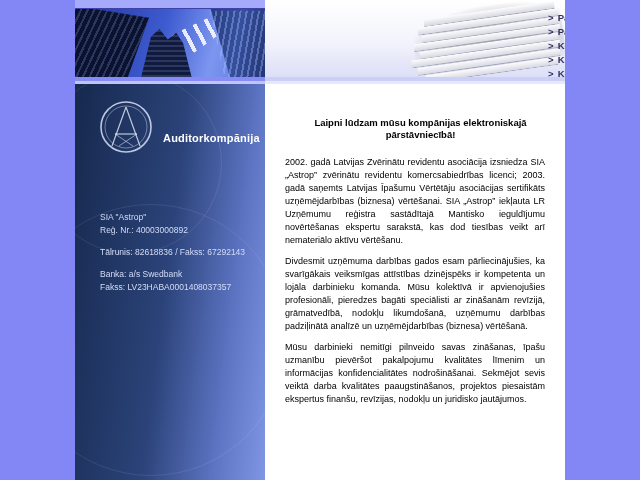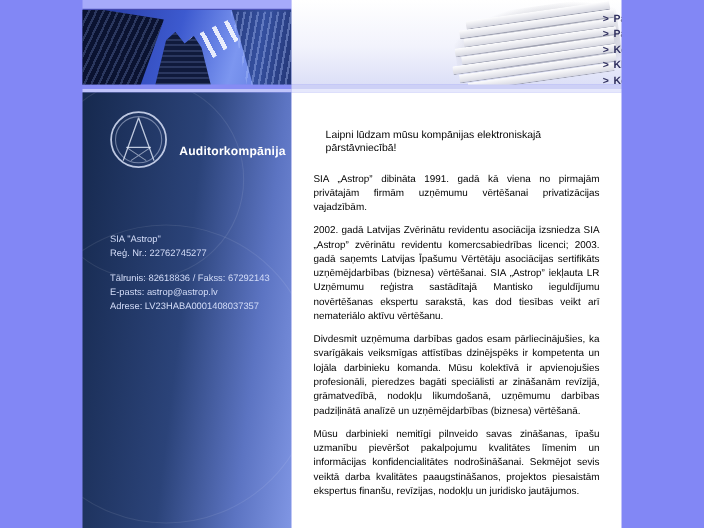--- a/index.html
+++ b/index.html
@@ -58,21 +58,21 @@
   .emblem{position:absolute;left:24px;top:16px;width:54px;height:54px;}
   .logo-text{position:absolute;left:88px;top:46px;color:#FFFFFF;font-size:11px;font-weight:600;
     line-height:16px;letter-spacing:.2px;text-align:center;}
   .contact{position:absolute;left:25px;top:127px;color:#D3DCF8;font-size:8.5px;line-height:13px;}
   .contact div{white-space:nowrap;}
   .contact .gap{margin-top:9px;}
 
   
   .main{position:absolute;left:265px;top:84px;width:300px;height:396px;background:#FFFFFF;
     box-sizing:border-box;padding:33px 20px 0 20px;}
-  .main h1{font-size:9.5px;font-weight:normal;color:#000;margin:0 0 15px 11px;line-height:12px;}
+  .main h1{font-size:9.5px;font-weight:bold;color:#000;margin:0 0 15px 11px;line-height:12px;text-align:center;}
   .main p{font-size:9px;color:#000;line-height:13px;margin:0 0 8px 0;text-align:justify;}
 </style>
 </head>
 <body>
 
 <div class="page">
 
   <div class="top-strip"></div>
 
   <div class="skyline">
@@ -118,29 +118,28 @@
       <path d="M16 34 L38 34" fill="none" stroke="#E6EDFC" stroke-opacity="0.8" stroke-width="1.2"></path>
       <path d="M16 34 L34 46 M38 34 L20 46" fill="none" stroke="#E6EDFC" stroke-opacity="0.55" stroke-width="1"></path>
     </svg>
 
     <div class="logo-text">
       <div>Auditorkompānija</div>
     </div>
 
     <div class="contact">
       <div>SIA "Astrop"</div>
-      <div>Reģ. Nr.: 22762745277</div>
+      <div>Reģ. Nr.: 40003000892</div>
       <div class="gap">Tālrunis: 82618836 / Fakss: 67292143</div>
-      <div>E-pasts: astrop@astrop.lv</div>
-      <div>Adrese: LV23HABA0001408037357</div>
+      <div class="gap">Banka: a/s Swedbank</div>
+      <div>Fakss: LV23HABA0001408037357</div>
     </div>
   </aside>
 
   <main class="main">
     <h1>Laipni lūdzam mūsu kompānijas elektroniskajā pārstāvniecībā!</h1>
-    <p>SIA „Astrop” dibināta 1991. gadā kā viena no pirmajām privātajām firmām uzņēmumu vērtēšanai privatizācijas vajadzībām.</p>
     <p>2002. gadā Latvijas Zvērinātu revidentu asociācija izsniedza SIA „Astrop” zvērinātu revidentu komercsabiedrības licenci; 2003. gadā saņemts Latvijas Īpašumu Vērtētāju asociācijas sertifikāts uzņēmējdarbības (biznesa) vērtēšanai. SIA „Astrop” iekļauta LR Uzņēmumu reģistra sastādītajā Mantisko ieguldījumu novērtēšanas ekspertu sarakstā, kas dod tiesības veikt arī nemateriālo aktīvu vērtēšanu.</p>
     <p>Divdesmit uzņēmuma darbības gados esam pārliecinājušies, ka svarīgākais veiksmīgas attīstības dzinējspēks ir kompetenta un lojāla darbinieku komanda. Mūsu kolektīvā ir apvienojušies profesionāli, pieredzes bagāti speciālisti ar zināšanām revīzijā, grāmatvedībā, nodokļu likumdošanā, uzņēmumu darbības padziļinātā analīzē un uzņēmējdarbības (biznesa) vērtēšanā.</p>
     <p>Mūsu darbinieki nemitīgi pilnveido savas zināšanas, īpašu uzmanību pievēršot pakalpojumu kvalitātes līmenim un informācijas konfidencialitātes nodrošināšanai. Sekmējot sevis veiktā darba kvalitātes paaugstināšanos, projektos piesaistām ekspertus finanšu, revīzijas, nodokļu un juridisko jautājumos.</p>
 
   </main>
 
 </div>
 
 </body></html>

